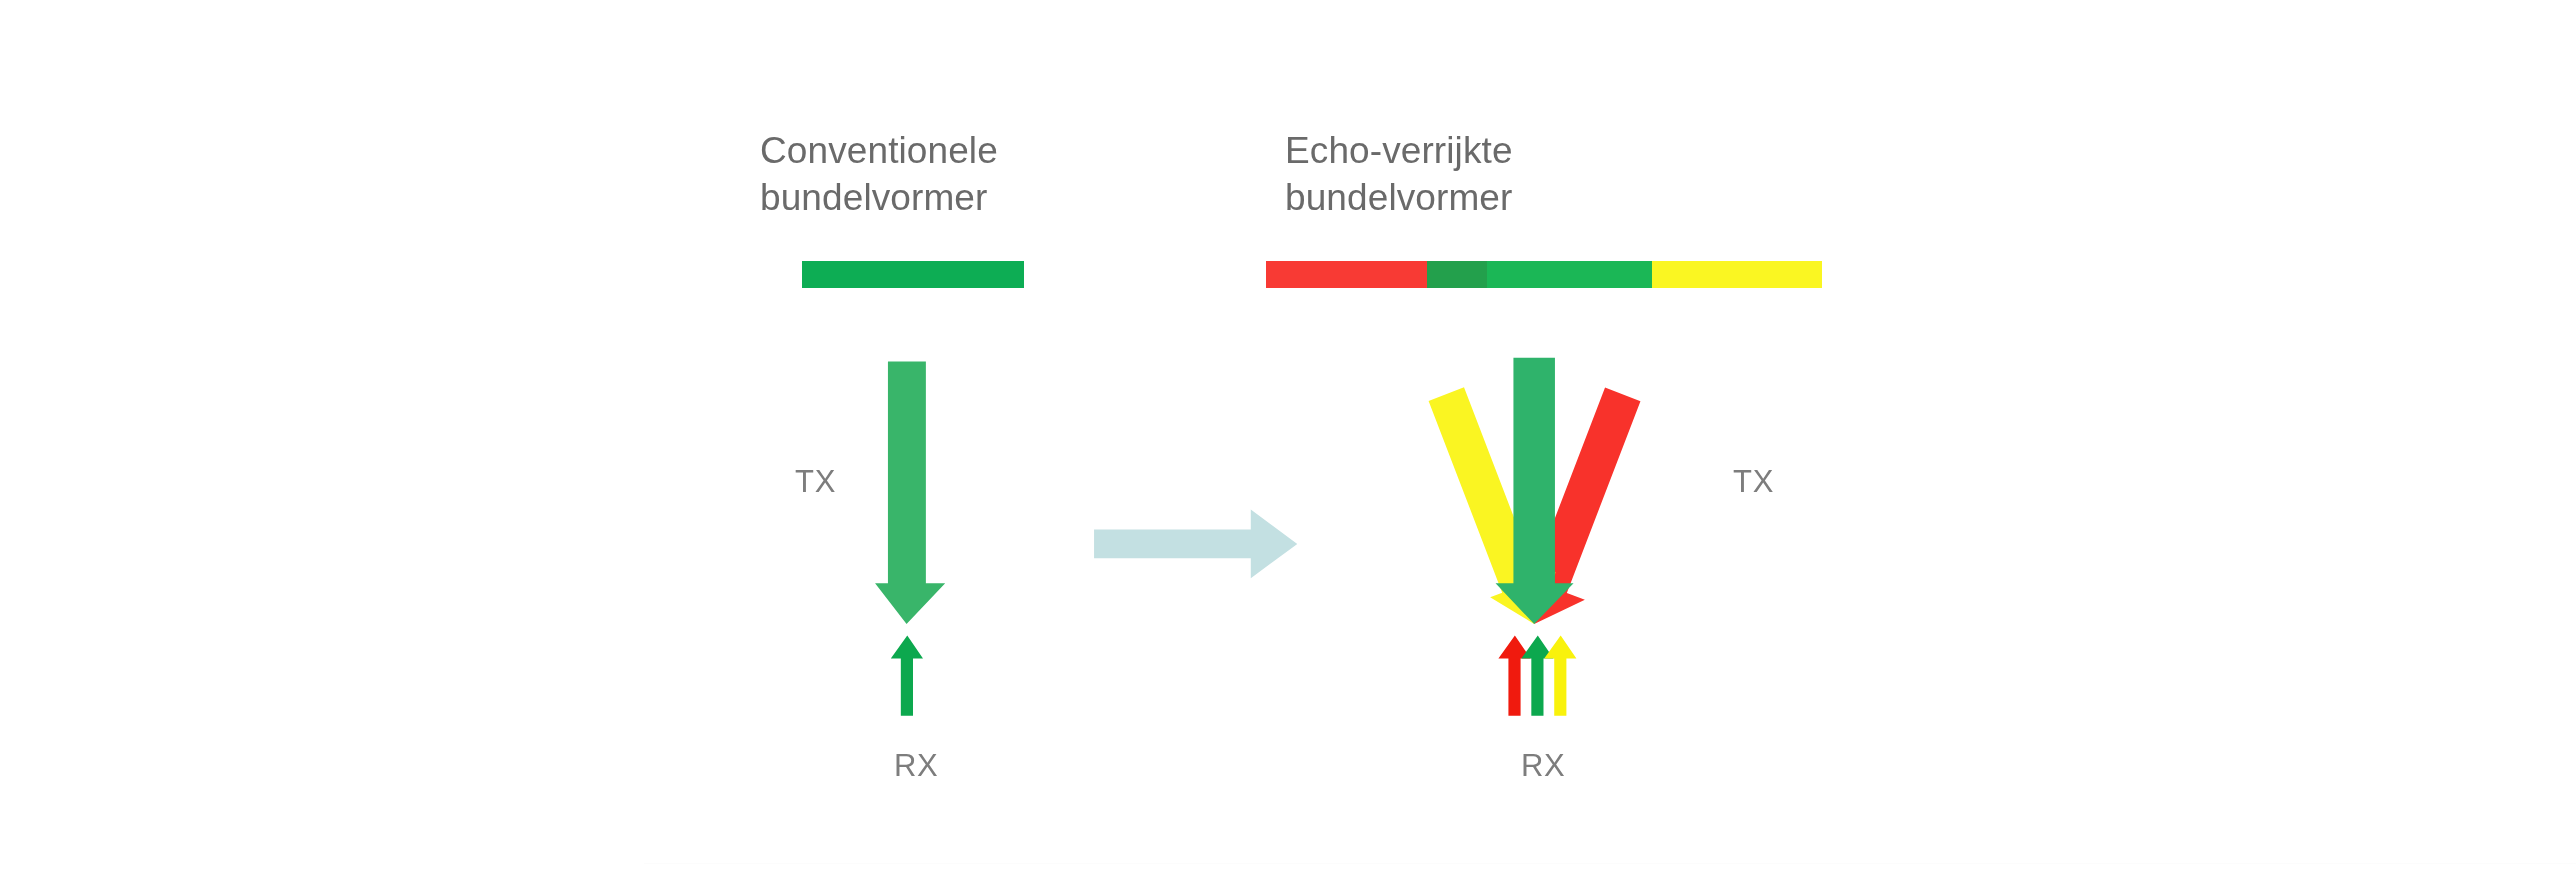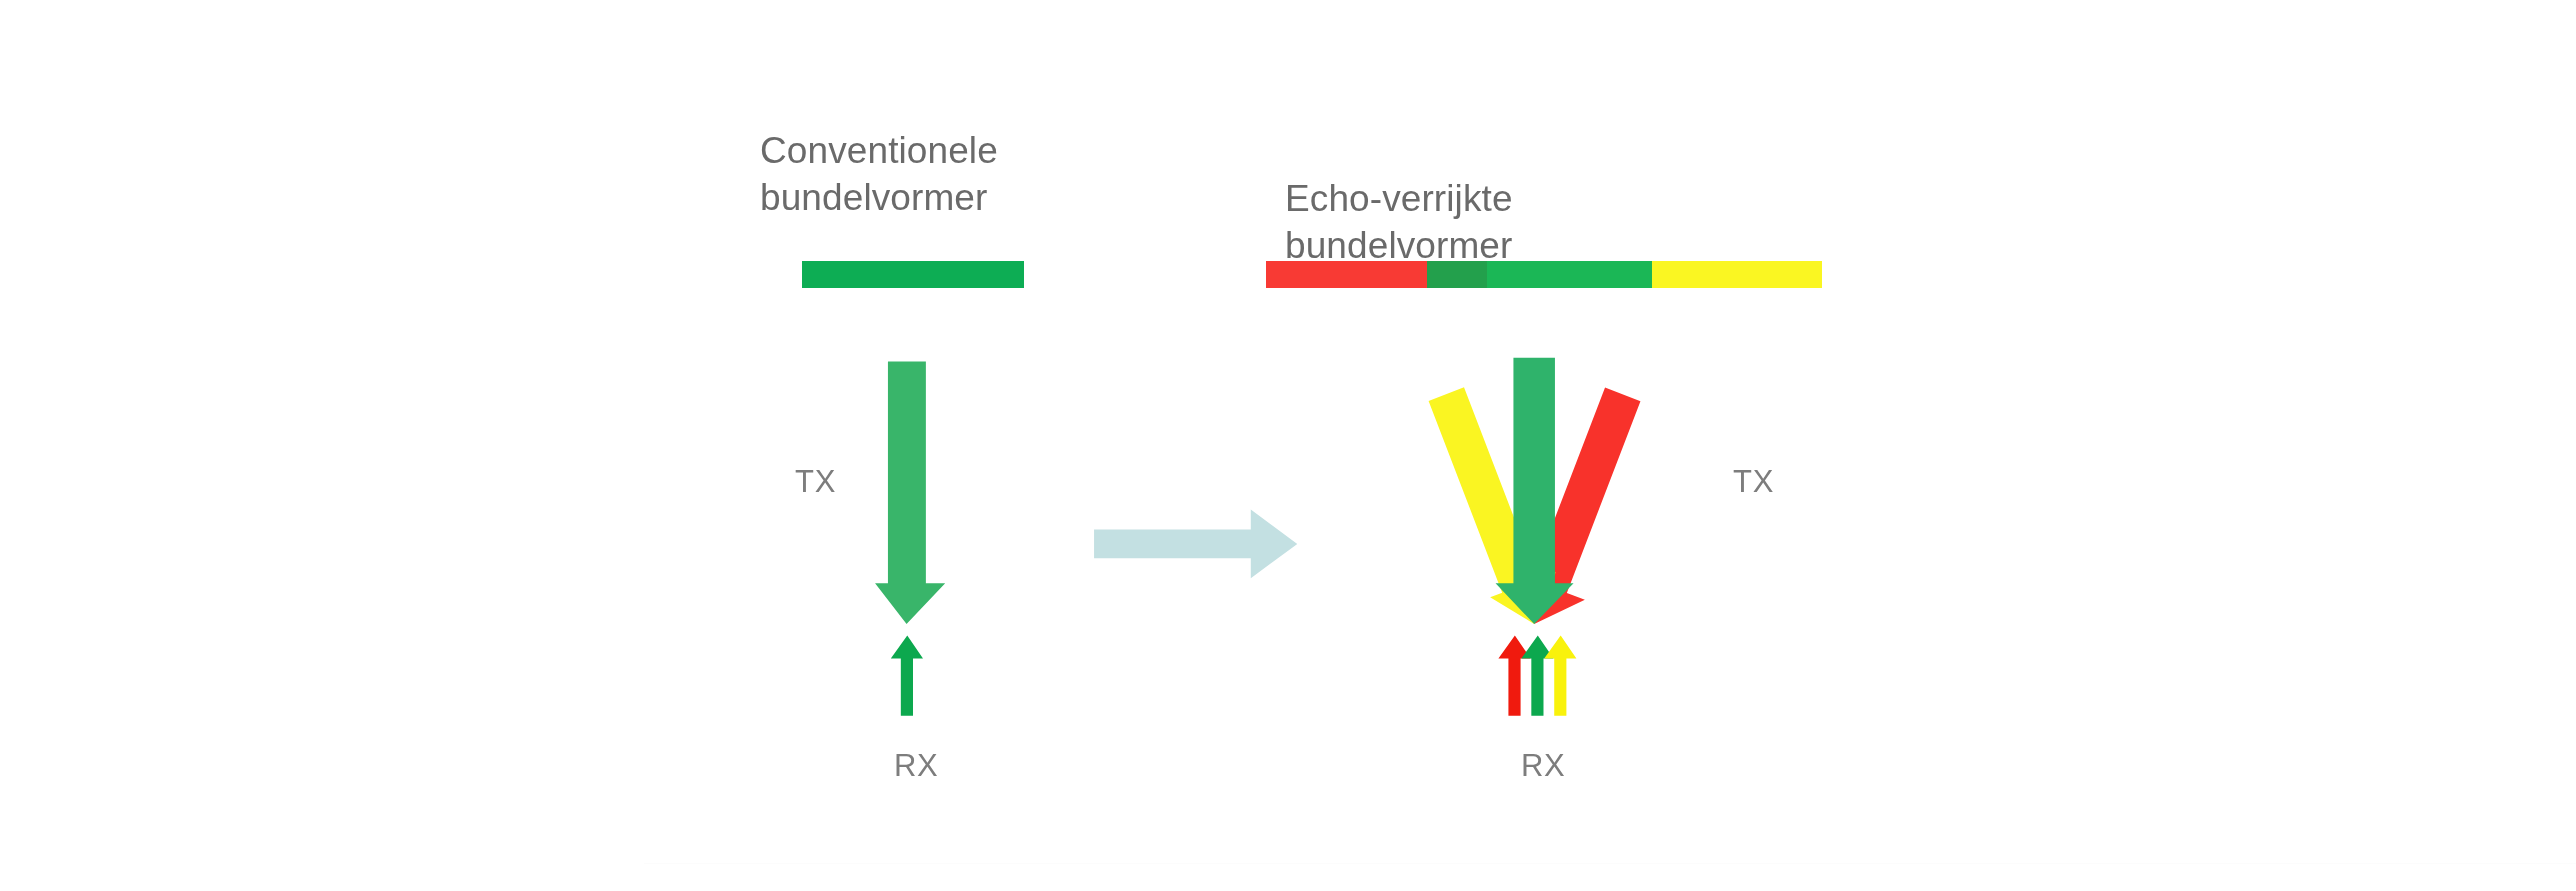--- a/index.html
+++ b/index.html
@@ -31,21 +31,21 @@
   .title {
     position: absolute;
     color: #6a6a6a;
     font-size: 37px;
     line-height: 1.28;
     font-weight: 400;
     white-space: pre-line;
     letter-spacing: 0.1px;
   }
   #title-left  { left: 760px; top: 127px; }
-  #title-right { left: 1285px; top: 127px; margin-top: 48px; }
+  #title-right { left: 1285px; top: 127px; }
 
   .bar {
     position: absolute;
     height: 27px;
   }
   #bar-left {
     left: 802px;
     top: 261px;
     width: 222px;
   }

